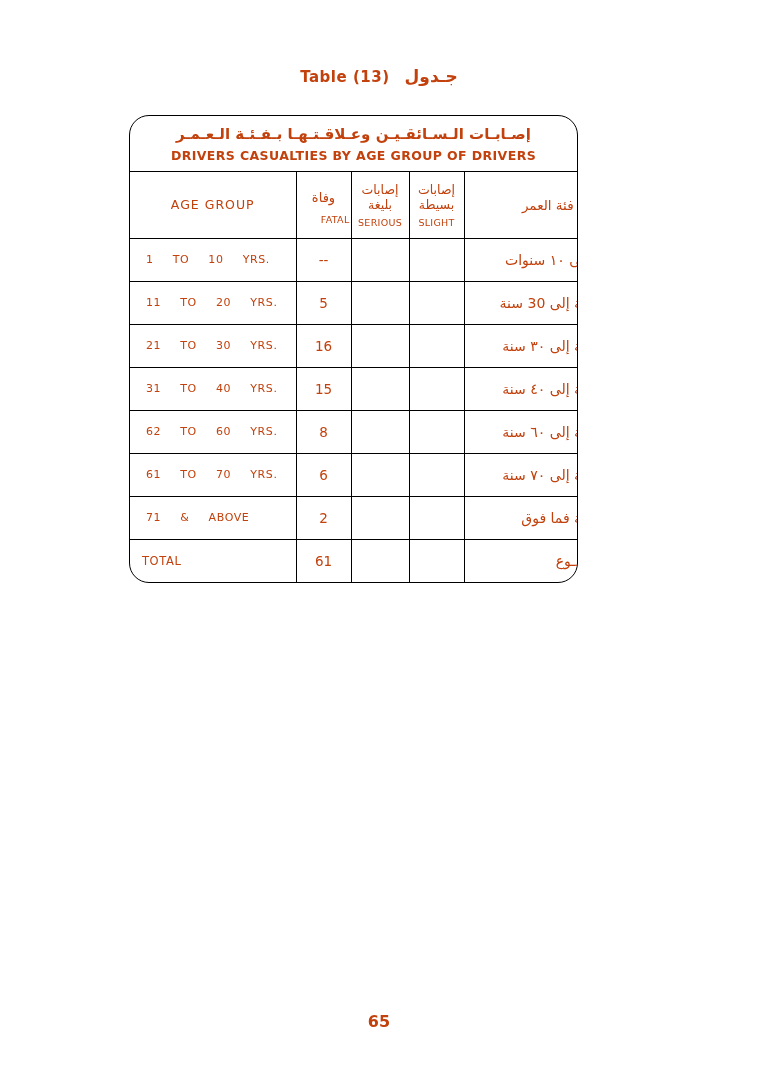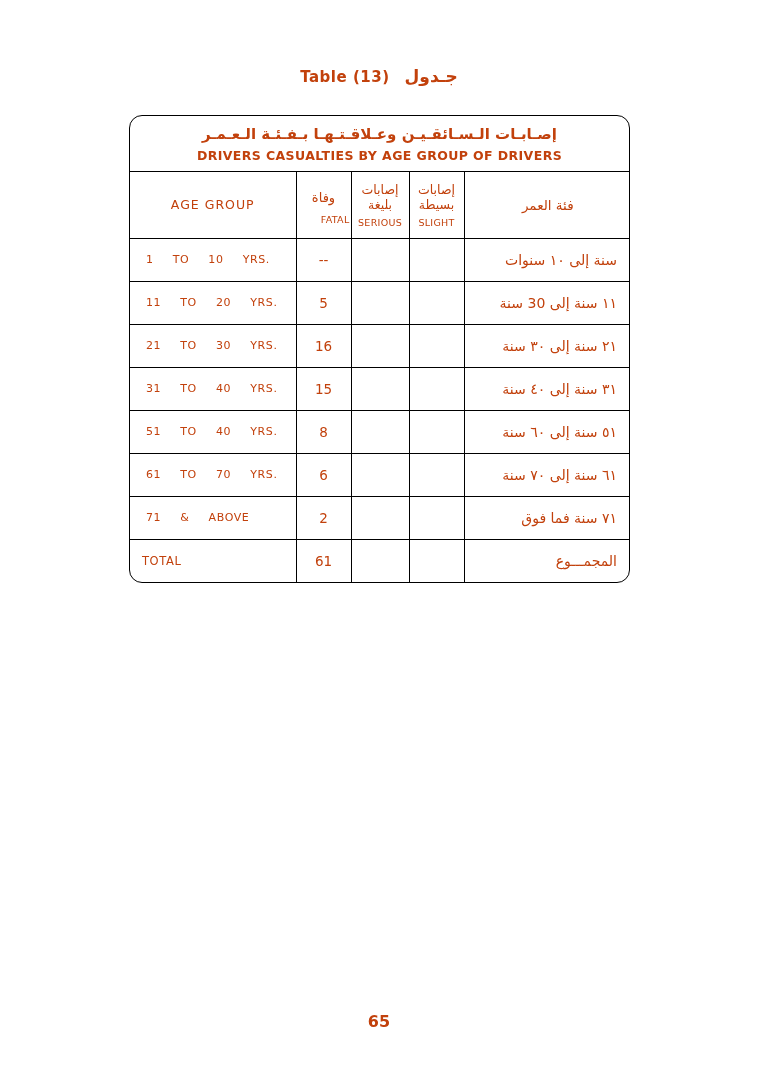--- a/index.html
+++ b/index.html
@@ -27,23 +27,23 @@
   }
   .cap-ar {
     font-weight: bold;
     font-size: 17px;
     margin-left: 10px;
   }
   .table-frame {
     position: absolute;
     top: 115px;
     left: 129px;
-    width: 501px;
+    width: 449px;
     border: 1.6px solid #000;
-    border-radius: 13px;
+    border-radius: 20px;
     overflow: hidden;
     background: #fff;
   }
   .title-block {
     border-bottom: 1px solid #000;
     padding: 9px 6px 8px 6px;
     text-align: center;
   }
   .title-ar {
     font-weight: bold;
@@ -180,21 +180,21 @@
       <tr class="data-row">
         <td class="age-cell">31 TO 40 YRS.</td>
         <td class="fatal-cell">15</td>
         <td class="empty-cell"></td>
         <td class="empty-cell"></td>
         <td class="ar-cell" dir="rtl">٣١ سنة إلى ٤٠ سنة</td>
       </tr>
 
 
       <tr class="data-row">
-        <td class="age-cell">51 TO 40 YRS.</td>
+        <td class="age-cell">62 TO 60 YRS.</td>
         <td class="fatal-cell">8</td>
         <td class="empty-cell"></td>
         <td class="empty-cell"></td>
         <td class="ar-cell" dir="rtl">٥١ سنة إلى ٦٠ سنة</td>
       </tr>
 
       <tr class="data-row">
         <td class="age-cell">61 TO 70 YRS.</td>
         <td class="fatal-cell">6</td>
         <td class="empty-cell"></td>

